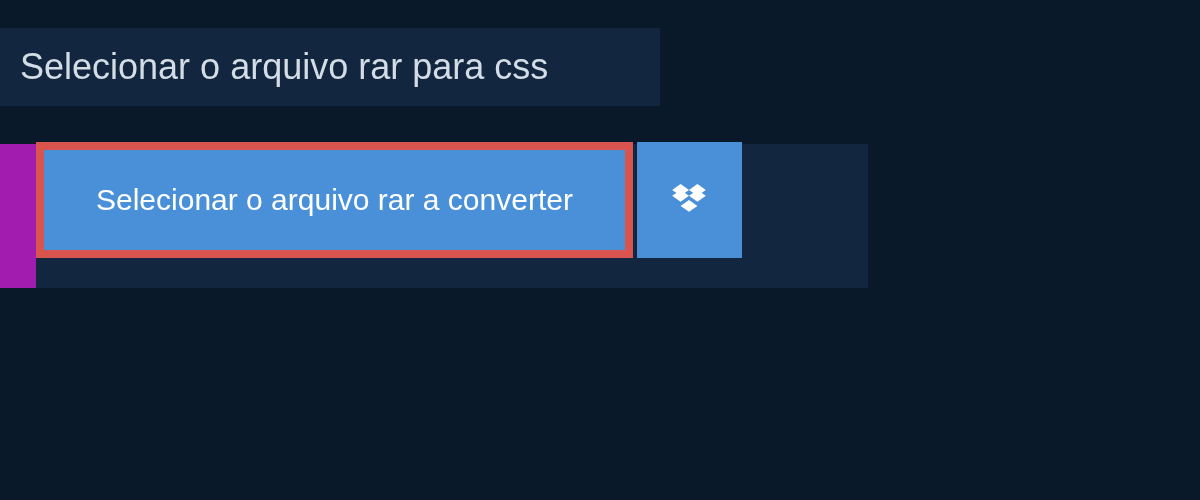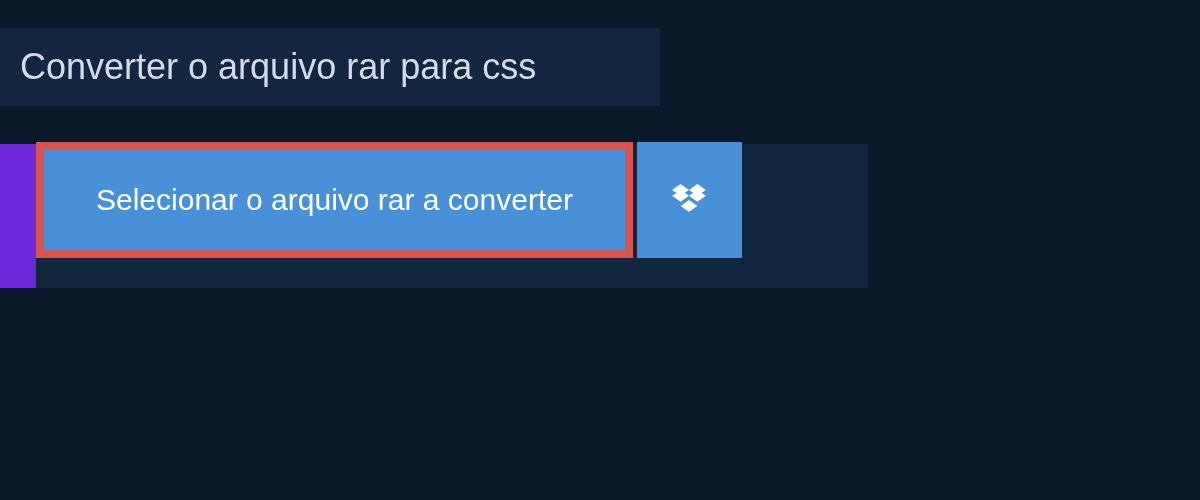--- a/index.html
+++ b/index.html
@@ -60,29 +60,29 @@
       display: flex;
       align-items: center;
       justify-content: center;
       cursor: pointer;
     }
     .dropbox-icon {
       width: 34px;
       height: 32px;
     }
     .content-area {
-      background-color: #6d28d9;
+      background-color: #a21caf;
       width: 856px;
     }
   </style>
 </head>
 <body>
 
 <div class="header-panel">
-  <h1 class="page-title">Converter o arquivo rar para css</h1>
+  <h1 class="page-title">Selecionar o arquivo rar para css</h1>
 </div>
 
 <div class="content-area">
   <div class="button-row">
     <div class="button-wrapper">
       <div class="select-file-button-outer">
         <div class="select-file-button">Selecionar o arquivo rar a converter</div>
       </div>
       <div class="dropbox-button">
         <svg class="dropbox-icon" viewBox="0 0 40 38" fill="#ffffff">

